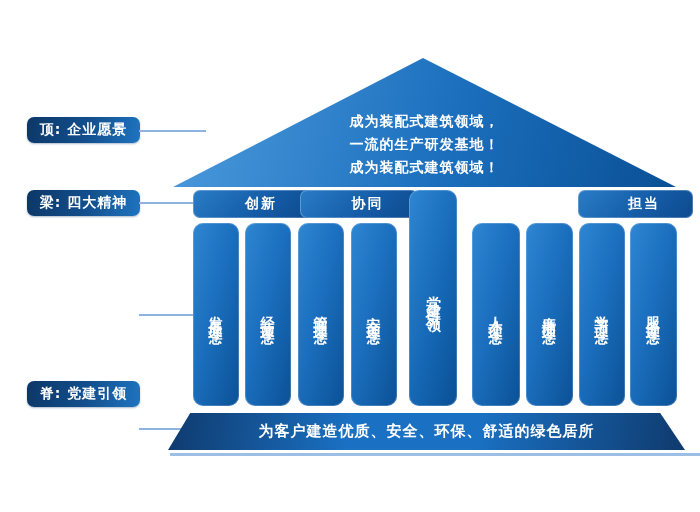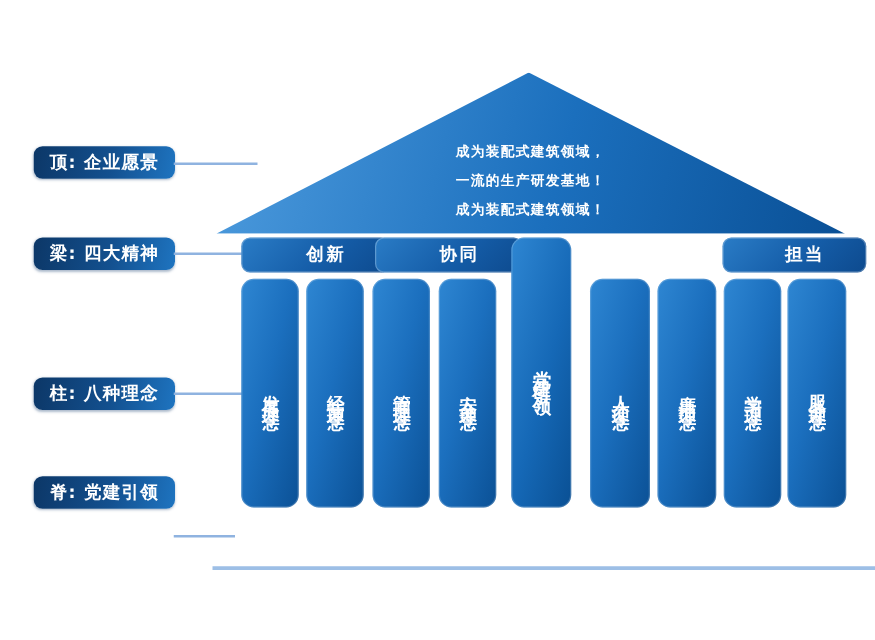--- a/index.html
+++ b/index.html
@@ -22,21 +22,21 @@
   .conn { position: absolute; height: 2px; background: #8fb3e0; }
   
   .roof {
     position: absolute; left: 173px; top: 58px; width: 503px; height: 129px;
     background: linear-gradient(105deg, #4e9cde 0%, #1b6fbd 55%, #0a5096 100%);
     clip-path: polygon(49.7% 0, 100% 100%, 0 100%);
   }
   .roof-text {
     position: absolute; left: 0; right: 0; bottom: 8px;
     text-align: center; color: #fff; font-weight: bold;
-    font-size: 11px; line-height: 23px; letter-spacing: 1px;
+    font-size: 14px; line-height: 23px; letter-spacing: 1px;
   }
   
   .beam {
     position: absolute; top: 190px; height: 28px; border-radius: 7px;
     background: linear-gradient(135deg, #2a7cc6 0%, #155da8 55%, #0d4a8e 100%);
     color: #fff; font-weight: bold; font-size: 14px;
     display: flex; align-items: center; justify-content: center;
     letter-spacing: 2px;
     box-shadow: inset 0 0 0 1px rgba(255,255,255,0.25);
     padding-left: 17px;
@@ -70,21 +70,20 @@
     background: #9dbfe6;
   }
 </style>
 </head>
 <body>
 
 <div id="canvas">
 
   <div class="tag" style="top:117px">顶: 企业愿景</div>
   <div class="tag" style="top:190px">梁: 四大精神</div>
-  <div class="tag" style="top:302px">柱: 八种理念</div>
   <div class="tag" style="top:381px">脊: 党建引领</div>
 
   <div class="conn" style="top:130px; left:139px; width:67px"></div>
   <div class="conn" style="top:202px; left:139px; width:56px"></div>
   <div class="conn" style="top:314px; left:139px; width:56px"></div>
   <div class="conn" style="top:428px; left:139px; width:49px"></div>
 
   <div class="roof">
     <div class="roof-text">
       <div>成为装配式建筑领域，</div>
@@ -120,15 +119,18 @@
   <div class="col" style="left:526px; width:47px">
     <span class="vtext">廉洁理念</span>
   </div>
   <div class="col" style="left:579px; width:46px">
     <span class="vtext">学习理念</span>
   </div>
   <div class="col" style="left:630px; width:47px">
     <span class="vtext">服务理念</span>
   </div>
 
+  <div class="base-trap">
+    <span>为客户建造优质、安全、环保、舒适的绿色居所</span>
+  </div>
   <div class="ground-line"></div>
 
 </div>
 
 </body></html>

